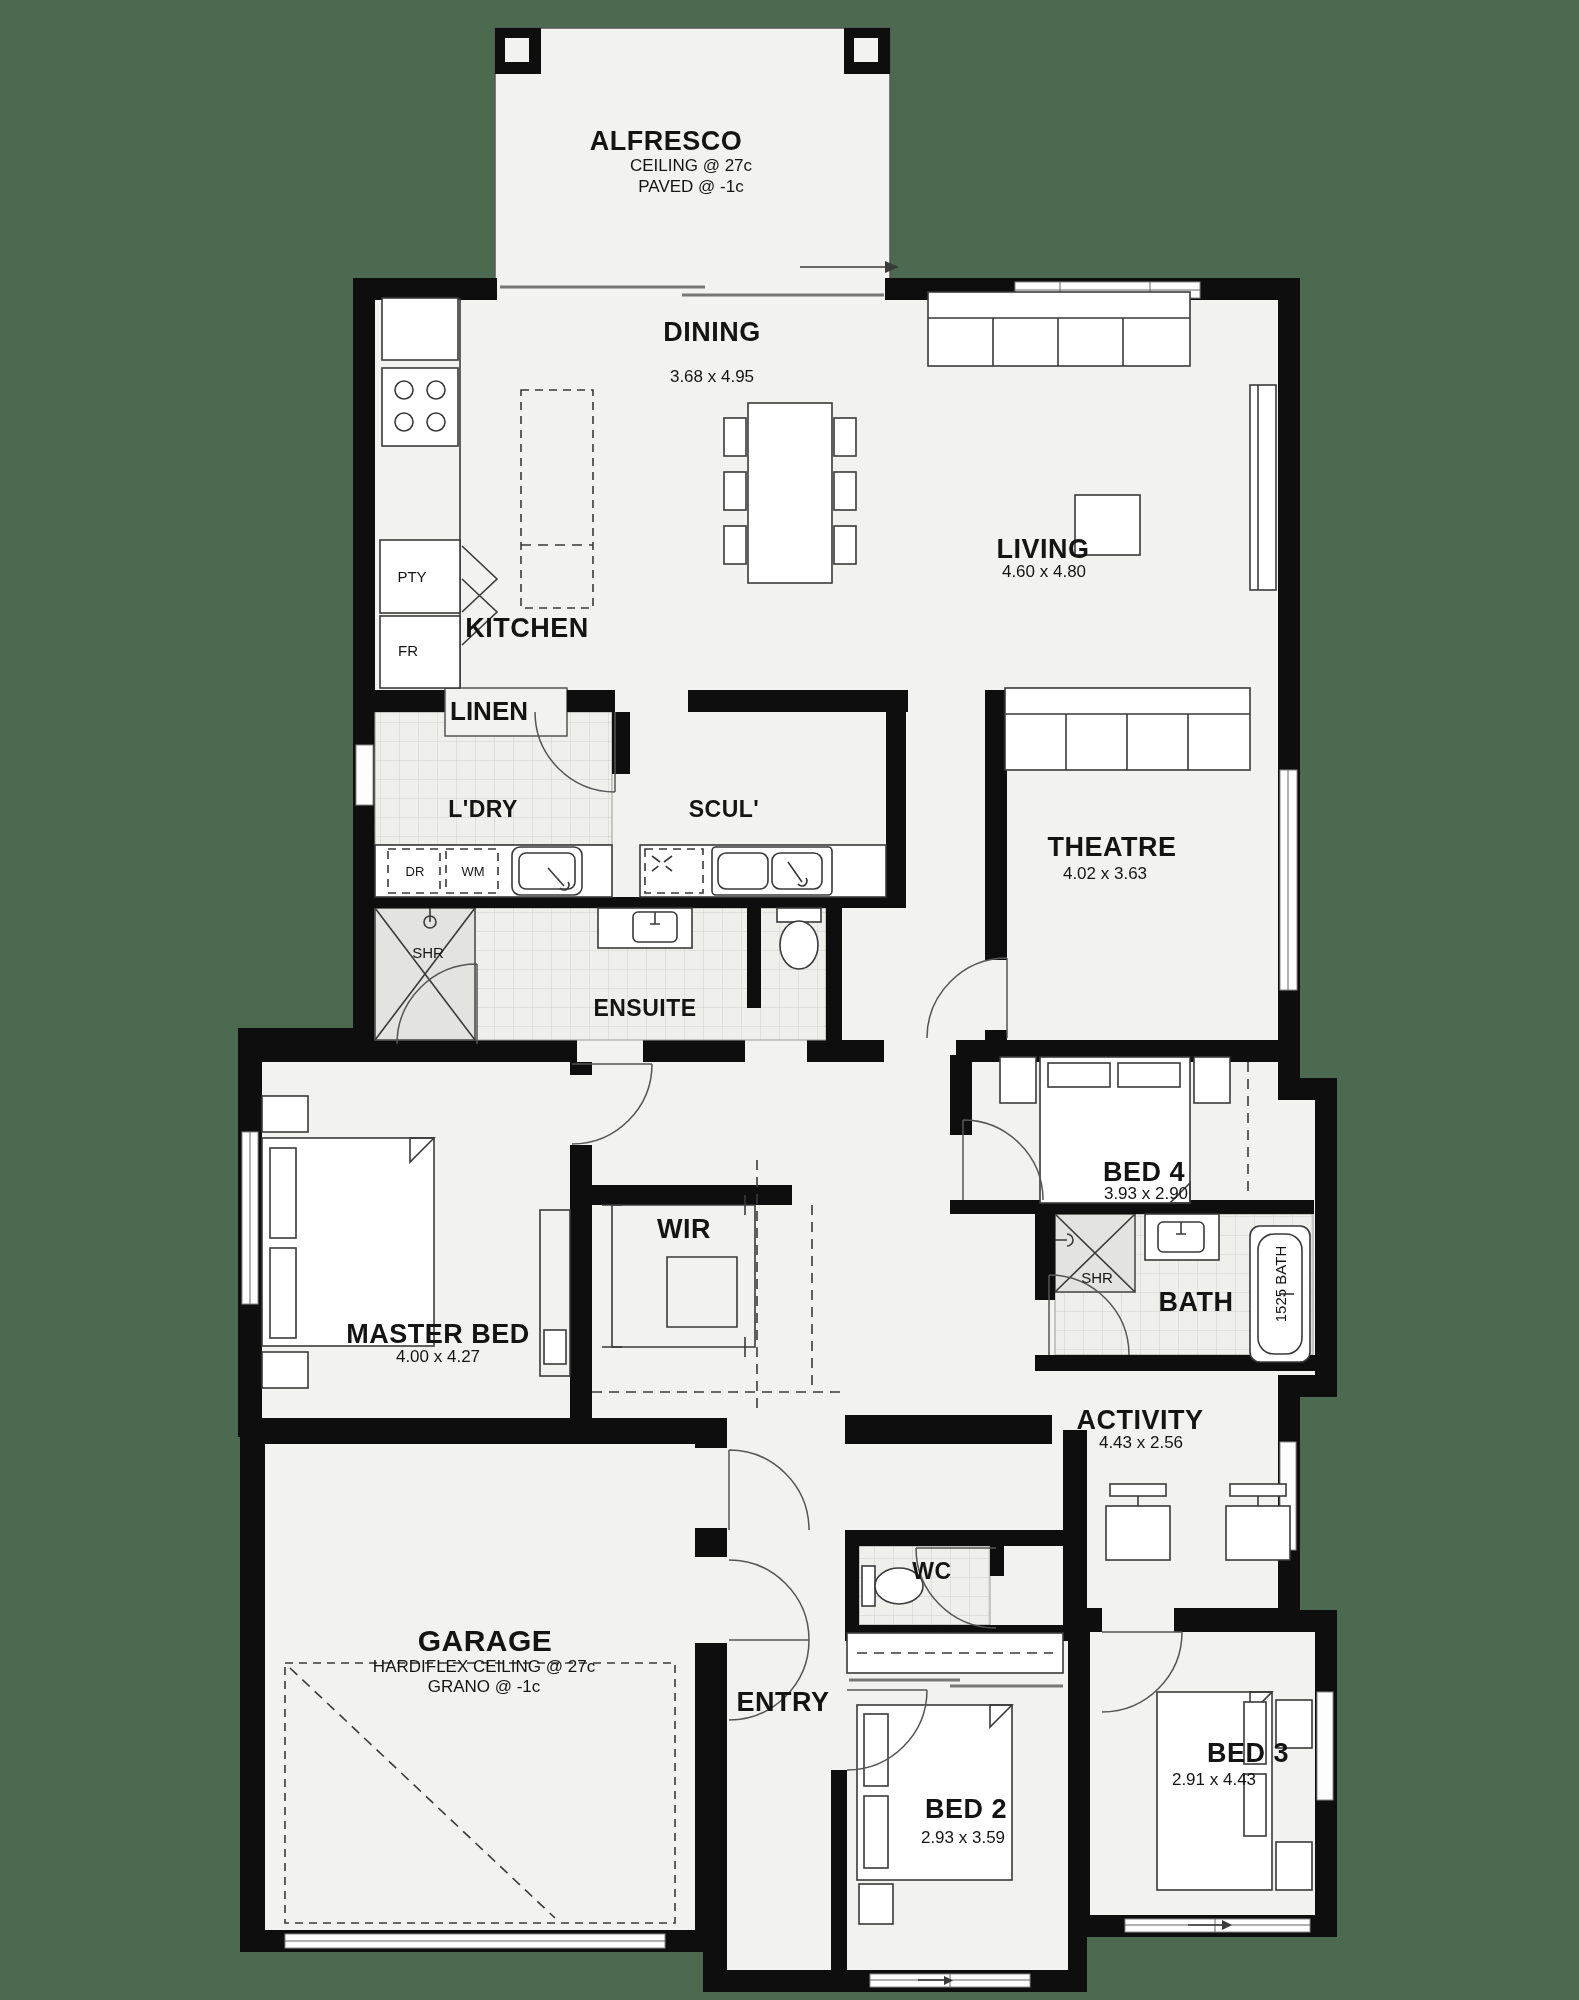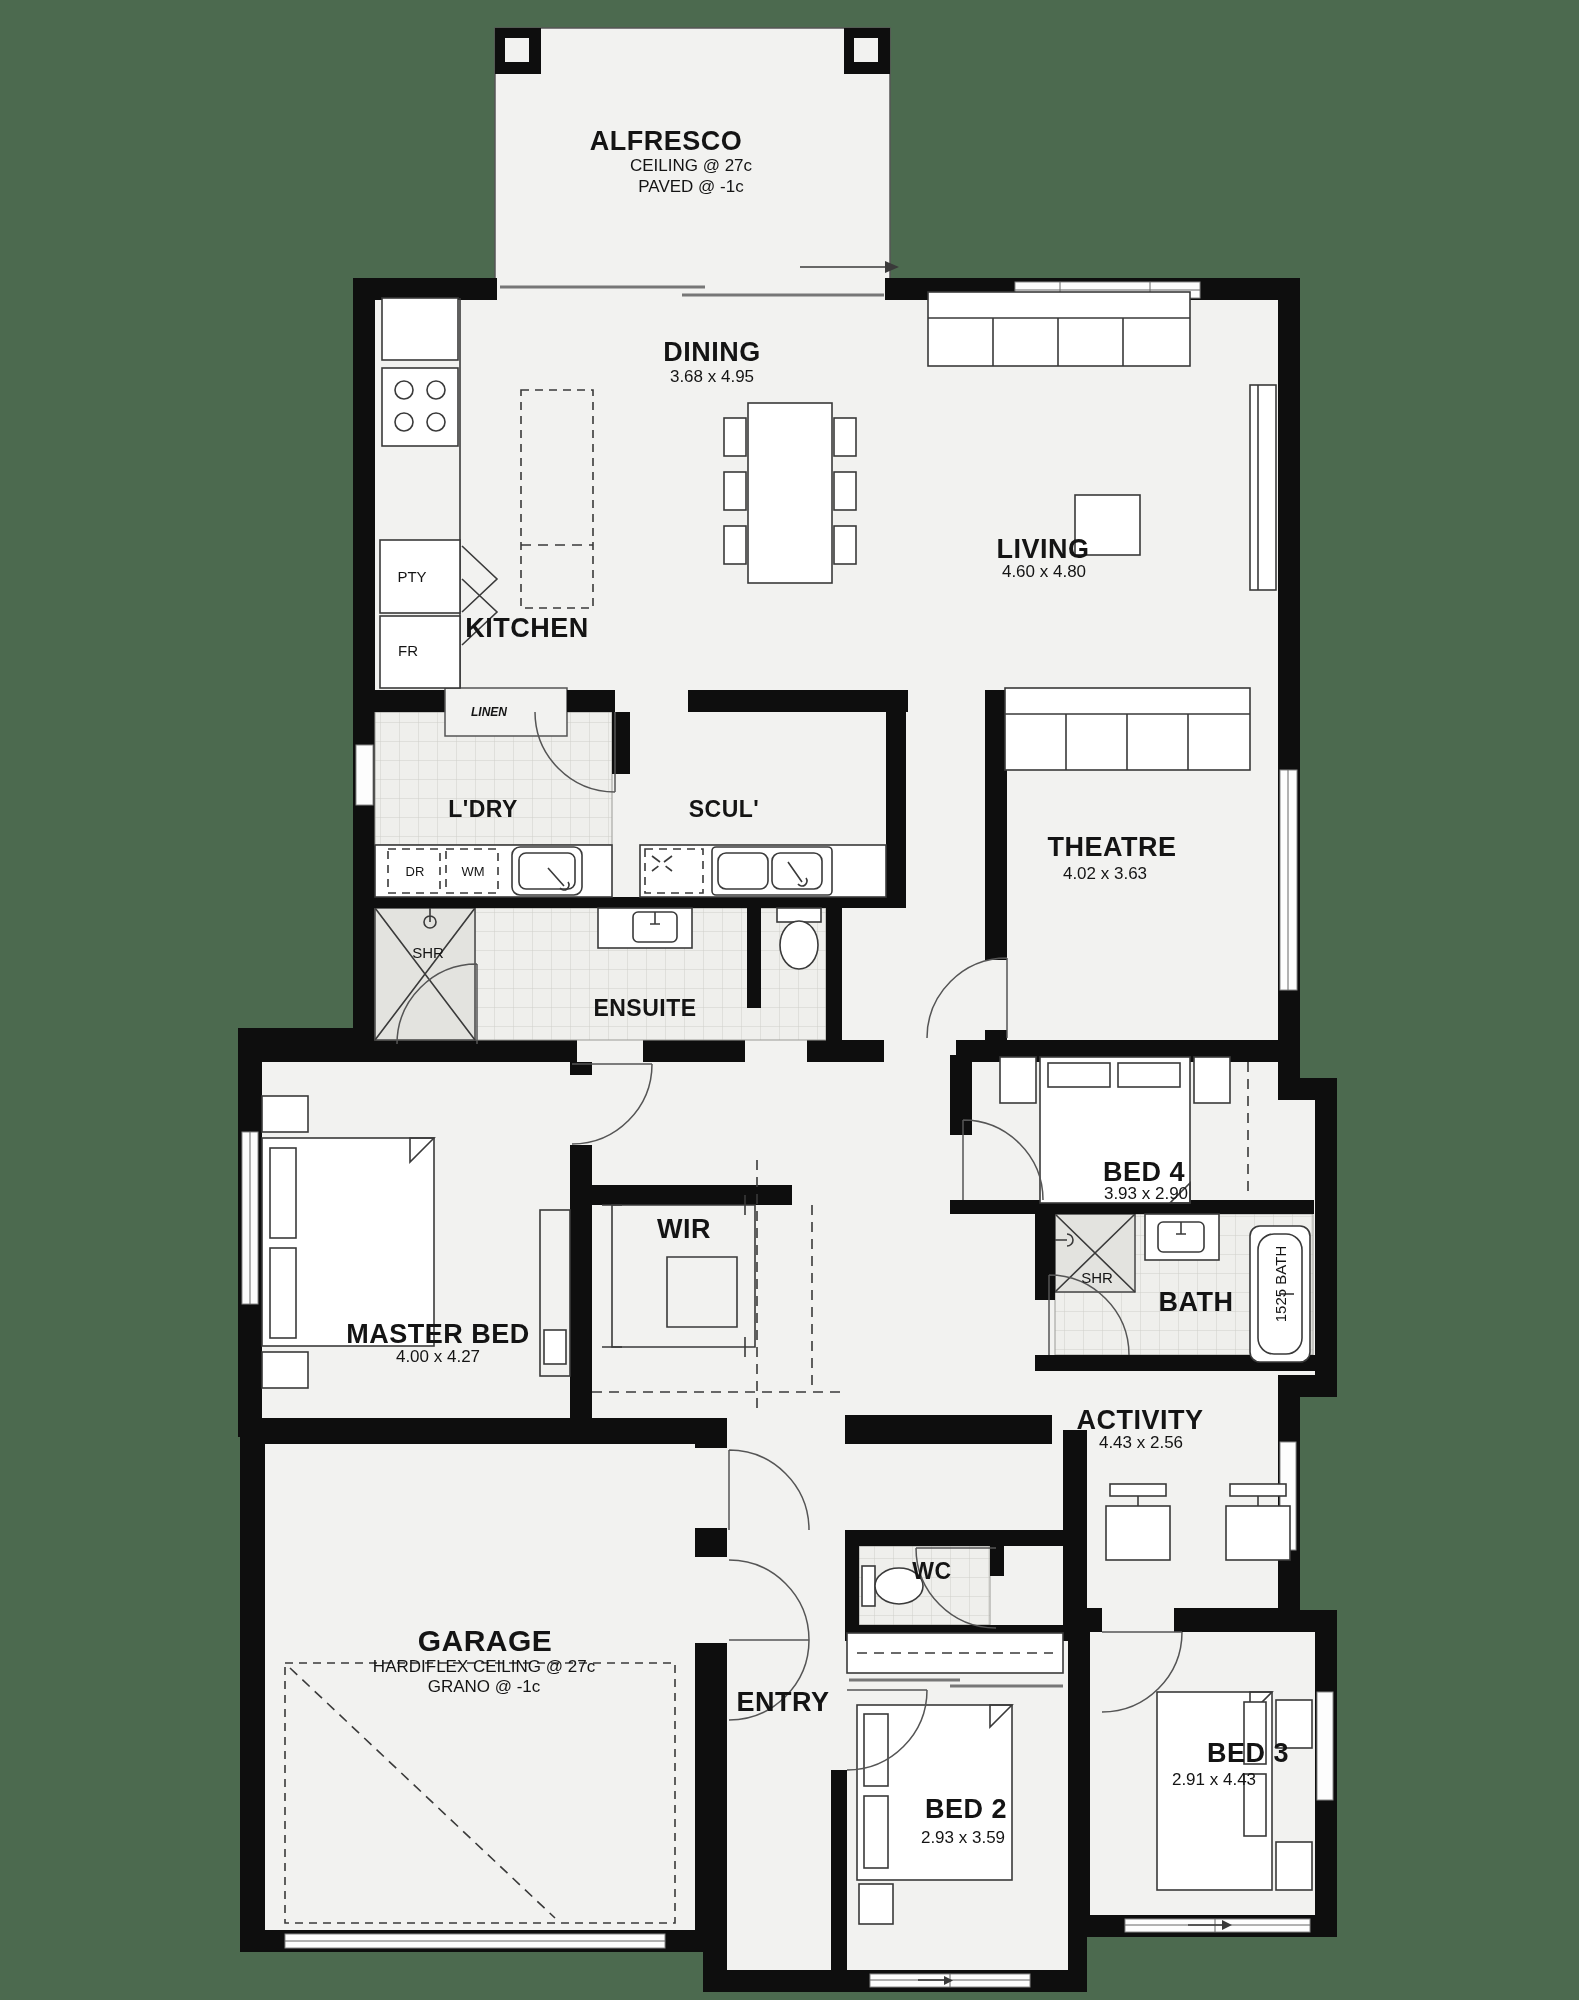--- a/index.html
+++ b/index.html
@@ -4,21 +4,21 @@
 <style>
   html,body{margin:0;padding:0;background:#4c6a4f;}
   #plan{position:relative;width:1579px;height:2000px;background:#4c6a4f;overflow:hidden;
         font-family:"Liberation Sans",sans-serif;}
   #plan svg{position:absolute;left:0;top:0;}
   .lbl{position:absolute;transform:translate(-50%,-50%);color:#141414;white-space:nowrap;
        text-align:center;line-height:1.05;}
   .big {font-size:27px;font-weight:bold;letter-spacing:.5px;}
   .huge{font-size:30px;font-weight:bold;letter-spacing:.5px;}
   .mid {font-size:23px;font-weight:bold;letter-spacing:.5px;text-align:center;}
-  .sm  {font-size:12px;font-weight:bold;font-style:italic;}
+  .sm  {font-size:26px;font-weight:bold;}
   .dims{font-size:17px;font-weight:normal;text-align:center;}
   .fx  {font-size:15px;font-weight:normal;}
   .tiny{font-size:13px;font-weight:normal;text-align:center;}
   .vert{transform:translate(-50%,-50%) rotate(-90deg);}
   
   .w   {fill:#0e0e0e;stroke:none;}
   .fl  {fill:#f2f2f0;stroke:none;}
   .fl2 {fill:#f2f2f0;stroke:#555;stroke-width:1.5;}
   .til {fill:url(#tl);stroke:#9a9a96;stroke-width:1;}
   .shw {fill:#e3e3df;stroke:#444;stroke-width:1.5;}
@@ -325,21 +325,21 @@
         <path d="M1222 1920 l10 5 l-10 5 z" fill="#3a3a3a"></path>
     <path class="ln" d="M918 1980 h26"></path>
         <path d="M944 1976 l9 4.5 l-9 4.5 z" fill="#3a3a3a"></path>
   </g>
 </svg>
 
 <div class="lbl big" style="left:666px;top:141px">ALFRESCO</div>
 <div class="lbl dims" style="left:691px;top:166px">CEILING @ 27c</div>
 <div class="lbl dims" style="left:691px;top:187px">PAVED @ -1c</div>
 
-<div class="lbl big" style="left:712px;top:352px">DINING</div>
+<div class="lbl big" style="left:712px;top:332px">DINING</div>
 <div class="lbl dims" style="left:712px;top:377px">3.68 x 4.95</div>
 
 <div class="lbl big" style="left:1043px;top:549px">LIVING</div>
 <div class="lbl dims" style="left:1044px;top:572px">4.60 x 4.80</div>
 
 <div class="lbl big" style="left:527px;top:628px">KITCHEN</div>
 <div class="lbl fx" style="left:412px;top:577px">PTY</div>
 <div class="lbl fx" style="left:408px;top:651px">FR</div>
 
 <div class="lbl sm" style="left:489px;top:712px">LINEN</div>

